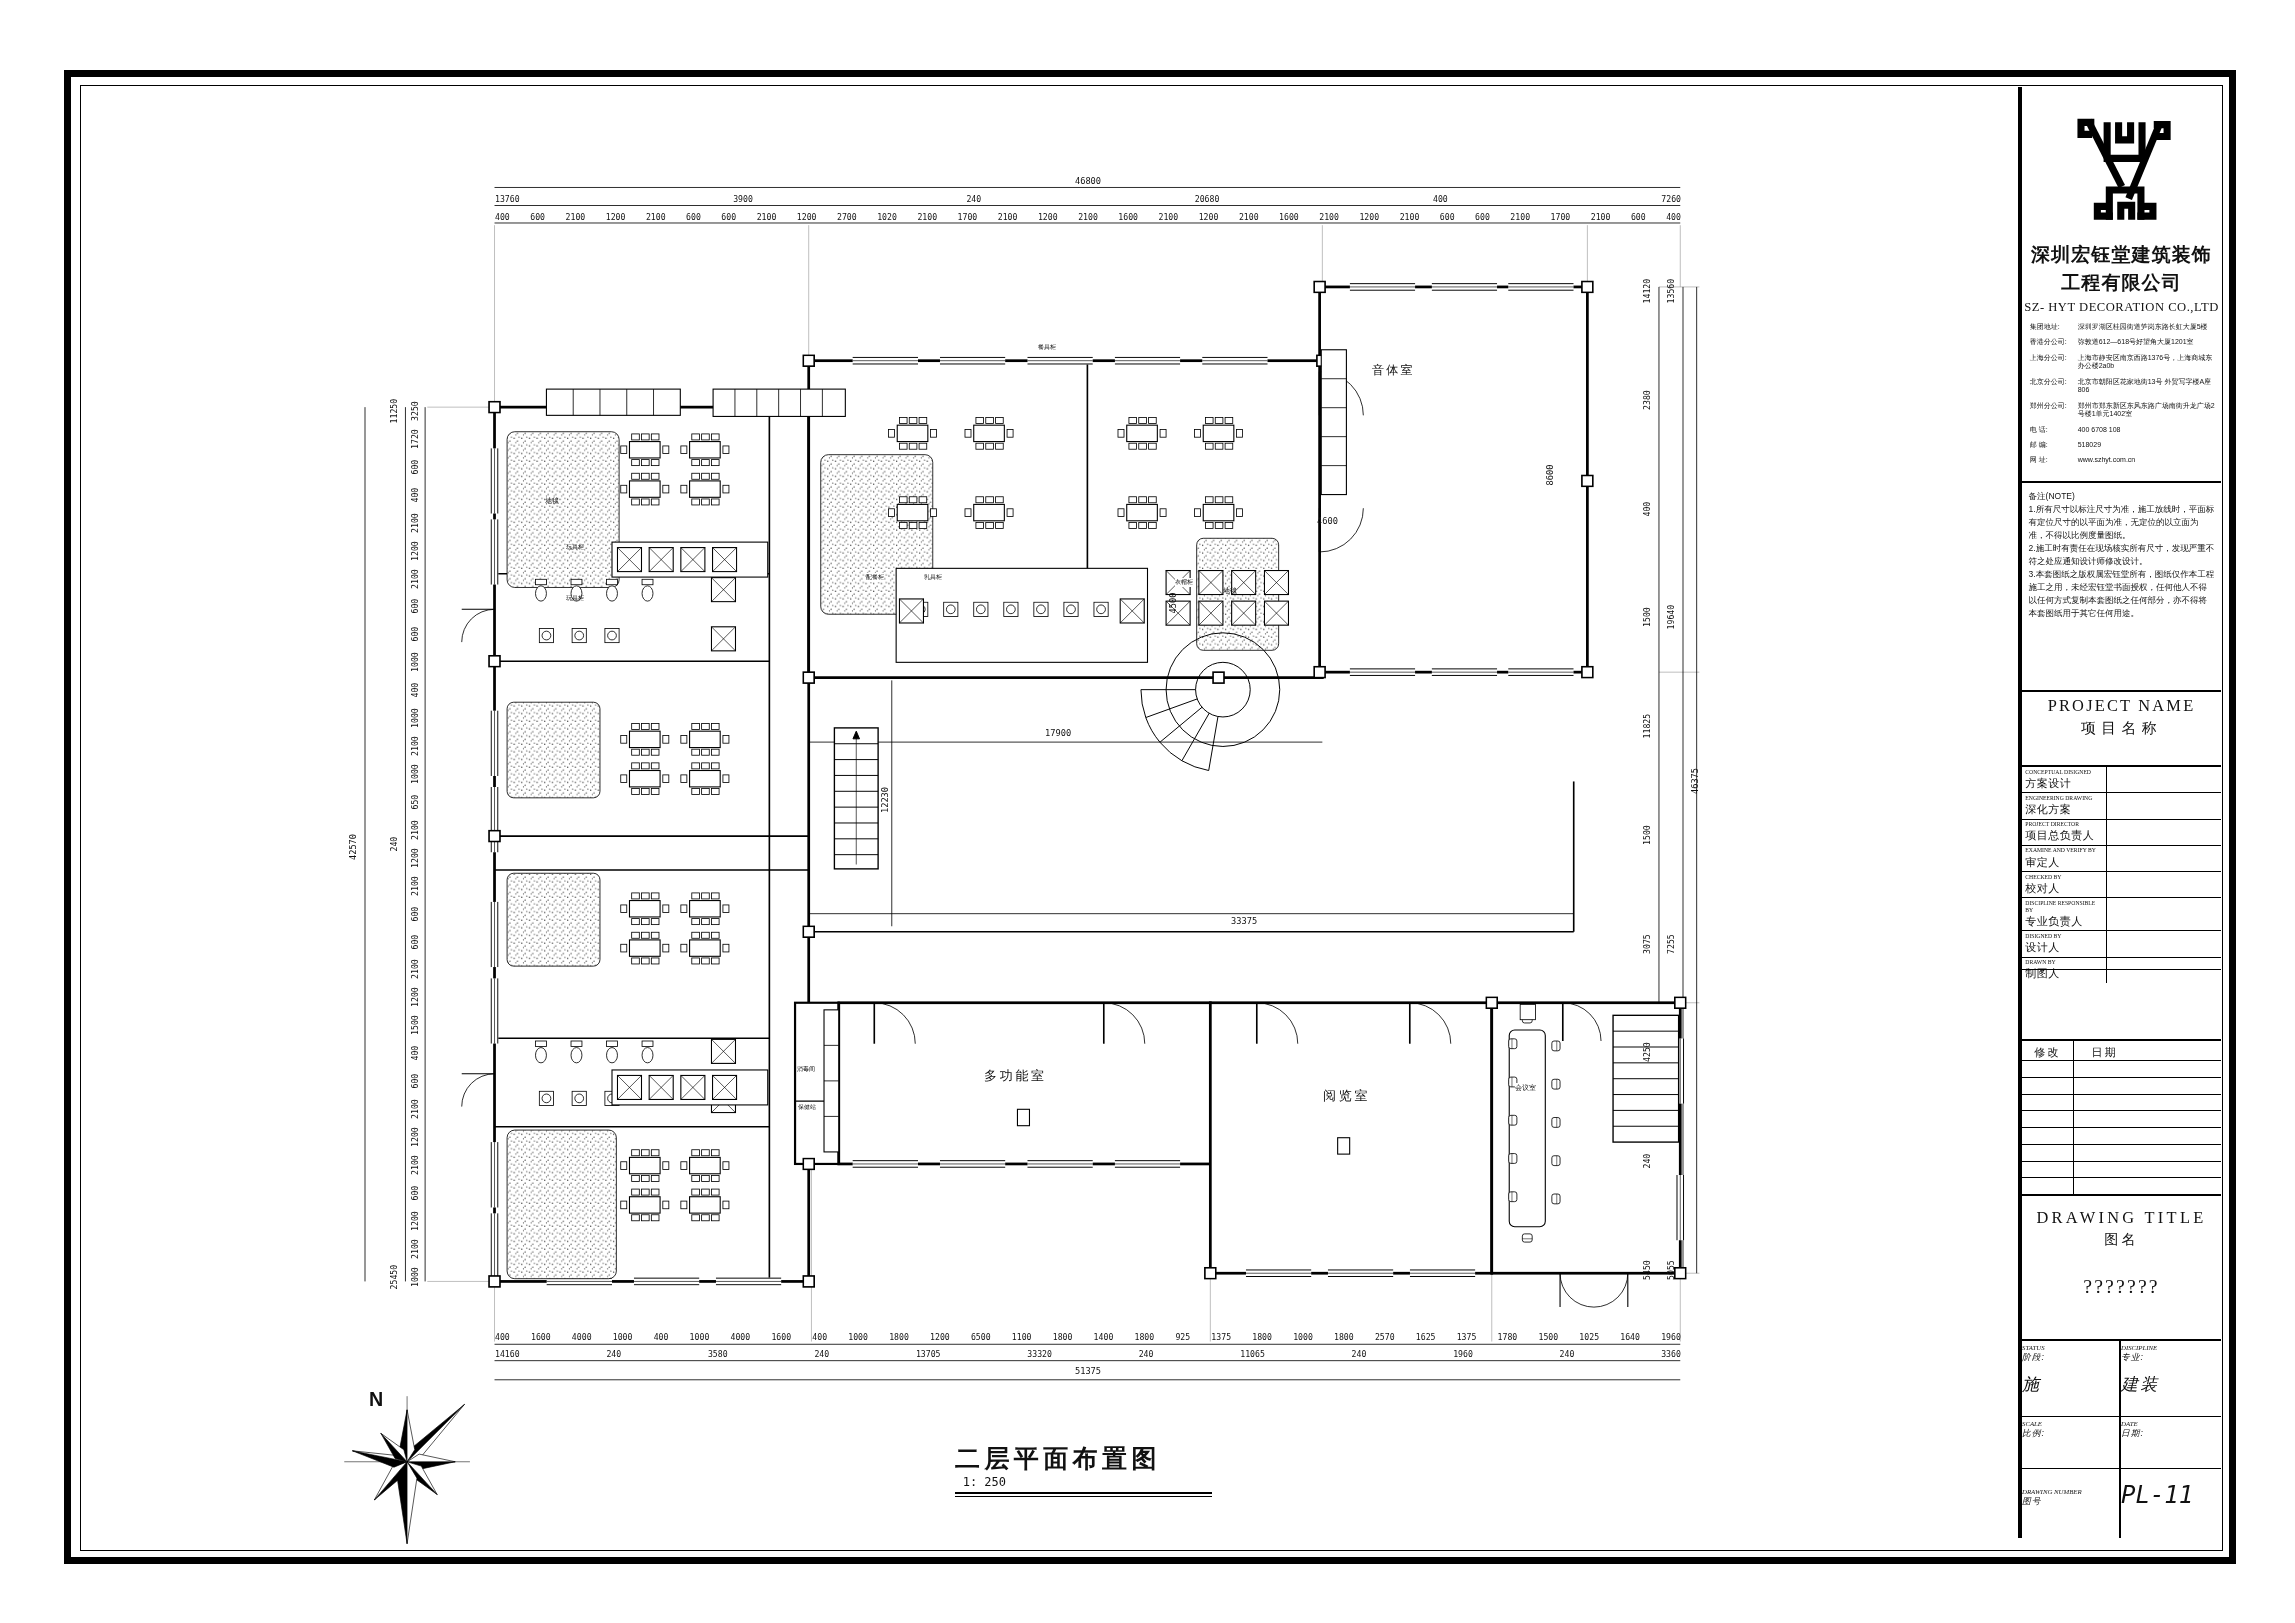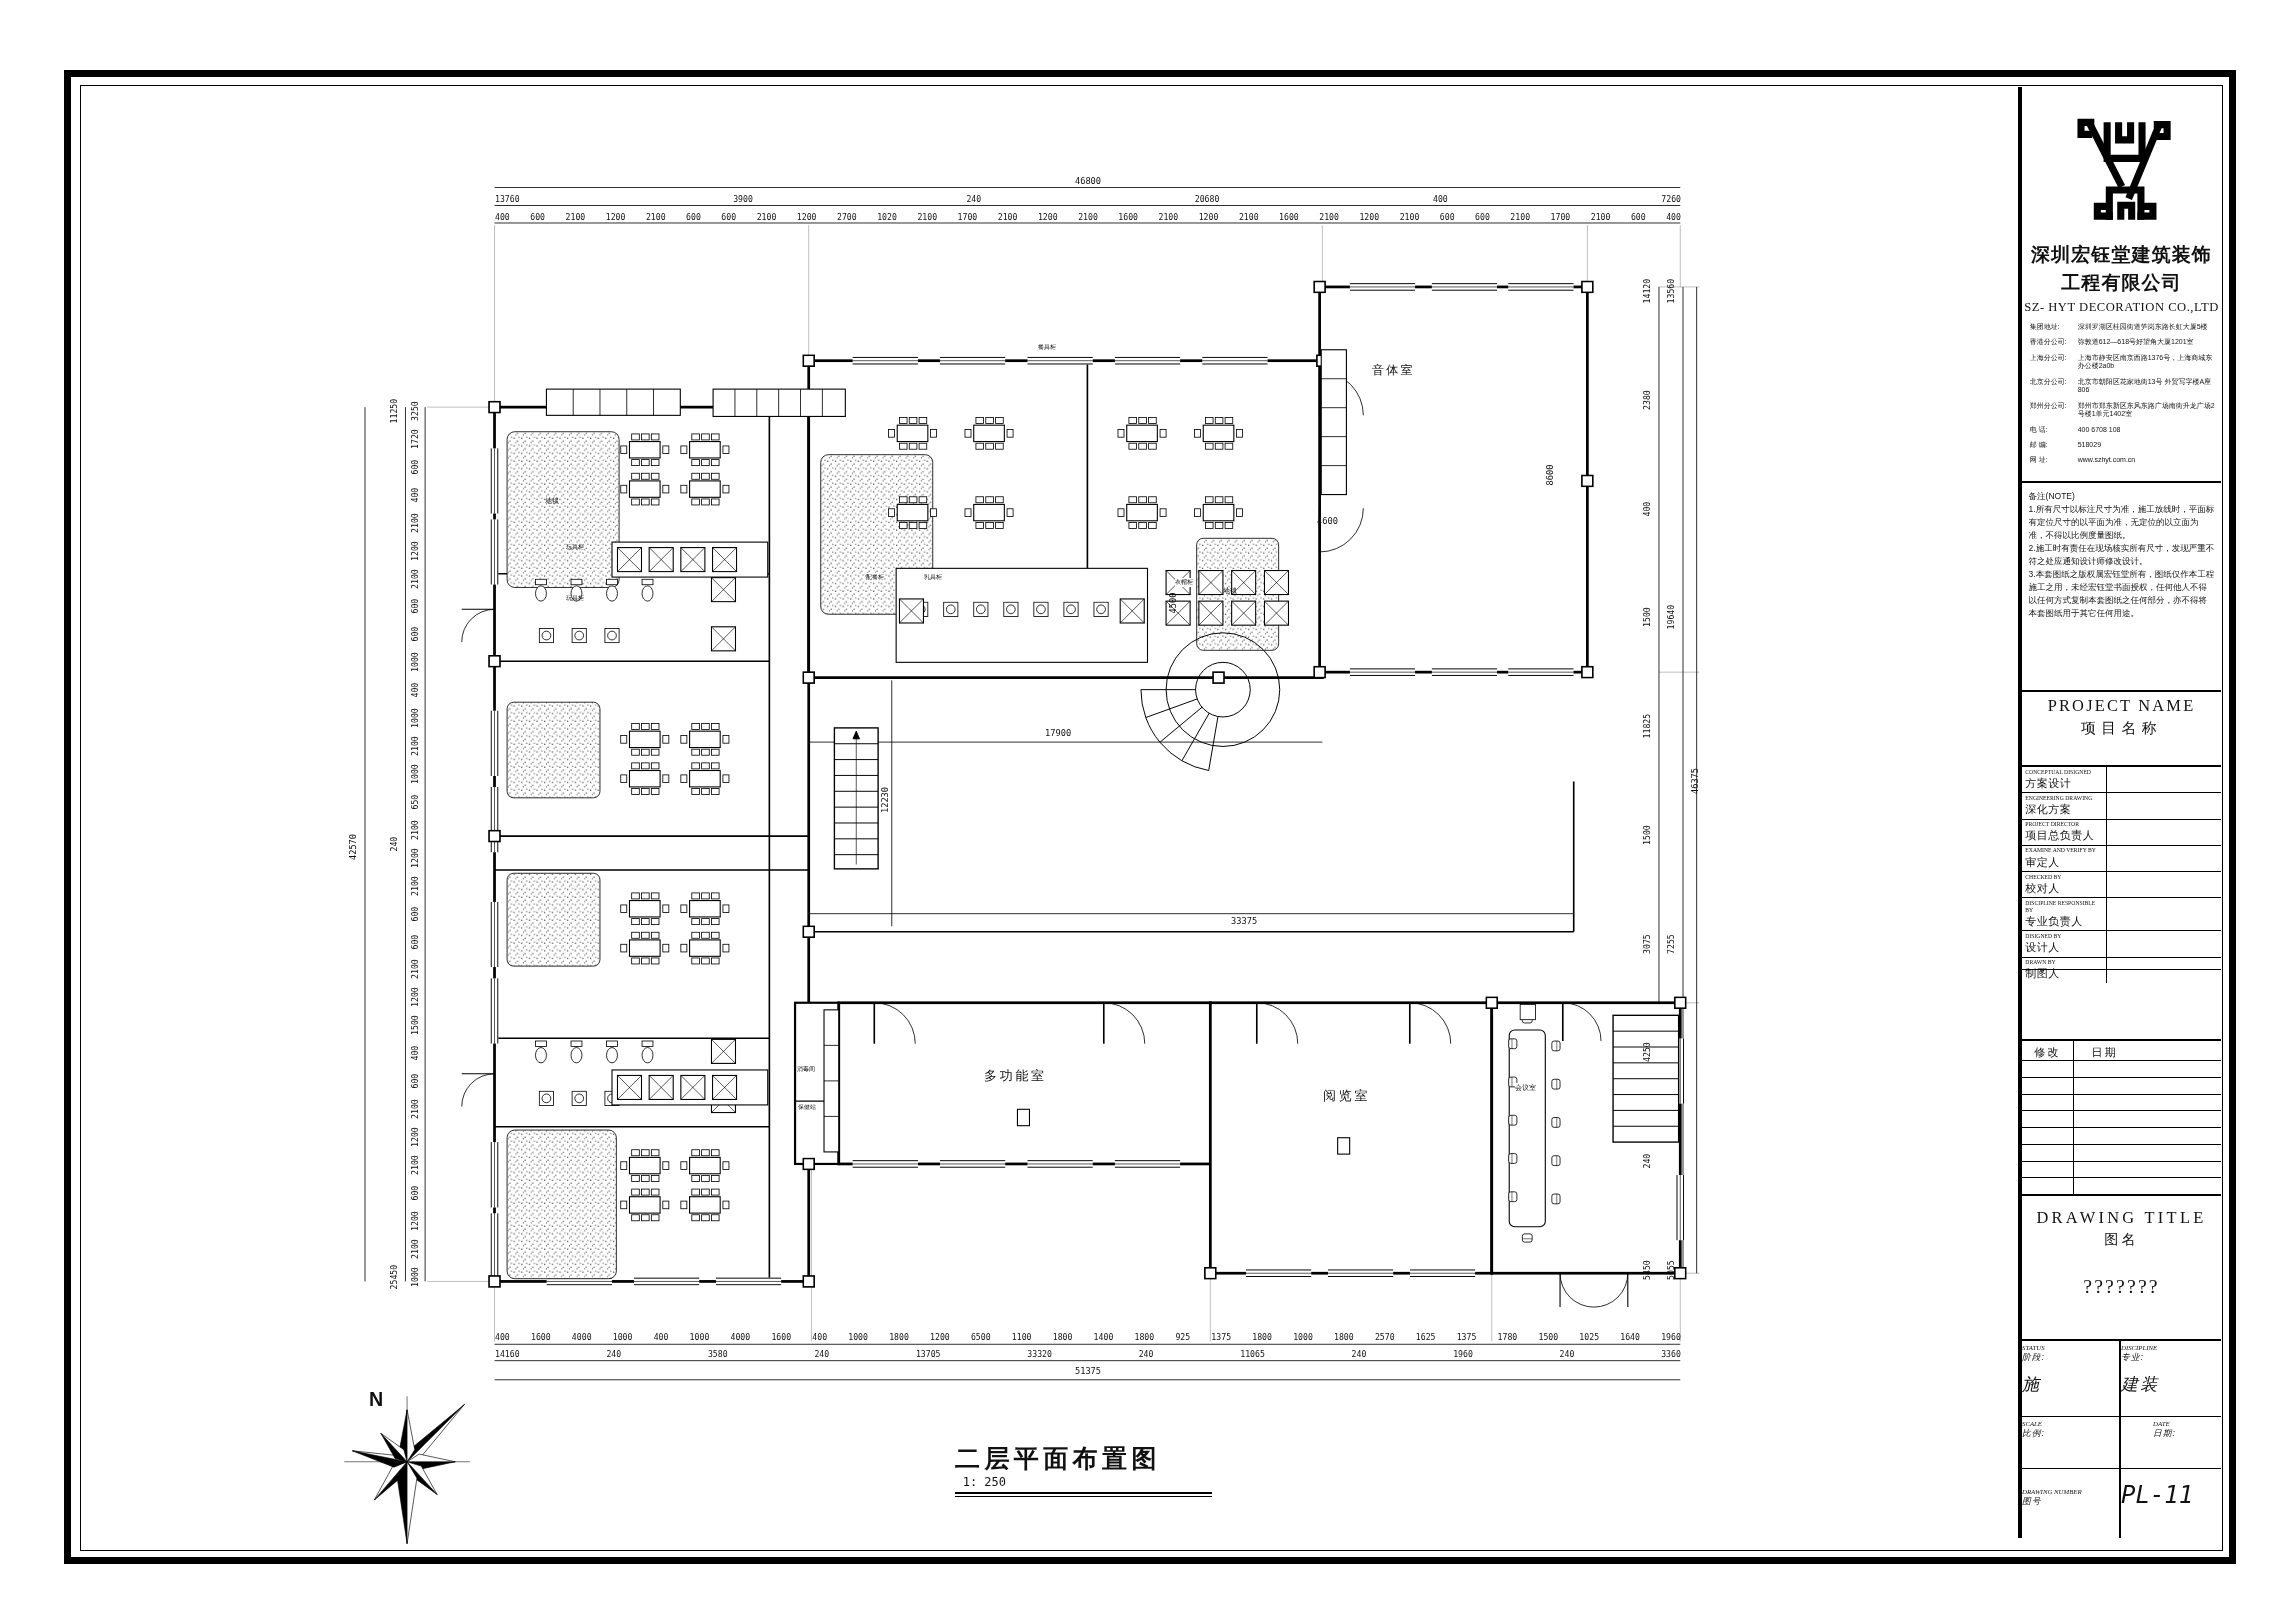--- a/index.html
+++ b/index.html
@@ -807,21 +807,21 @@
         <div class="cn">阶段:</div>
         <div class="big">施</div>
       </div>
       <div class="cell">
         <div class="en">DISCIPLINE</div>
         <div class="cn">专业:</div>
         <div class="big">建装</div>
       </div>
     </div>
 
-    <div class="tb twocell" style="top:1329px;height:52px;border-top:1.6px solid #000;gap:32px;">
+    <div class="tb twocell" style="top:1329px;height:52px;border-top:1.6px solid #000;">
       <div class="cell first">
         <div class="en">SCALE</div>
         <div class="cn">比例:</div>
       </div>
       <div class="cell">
         <div class="en">DATE</div>
         <div class="cn">日期:</div>
       </div>
     </div>
 

